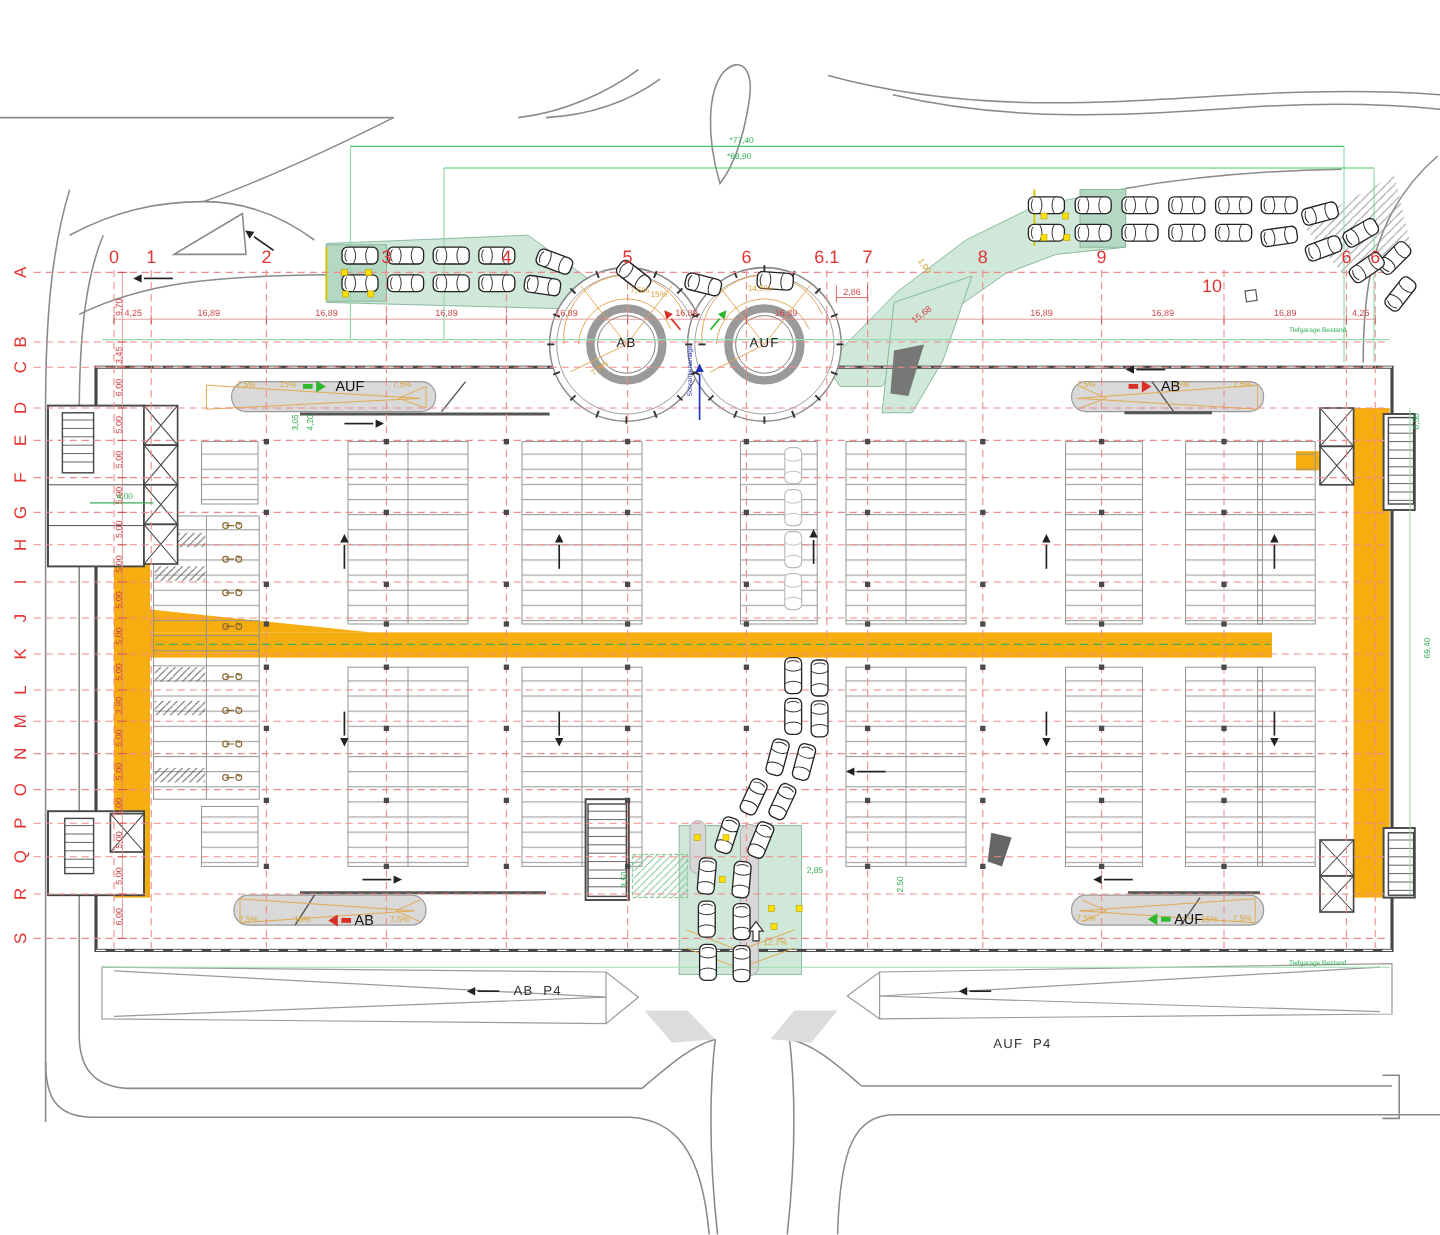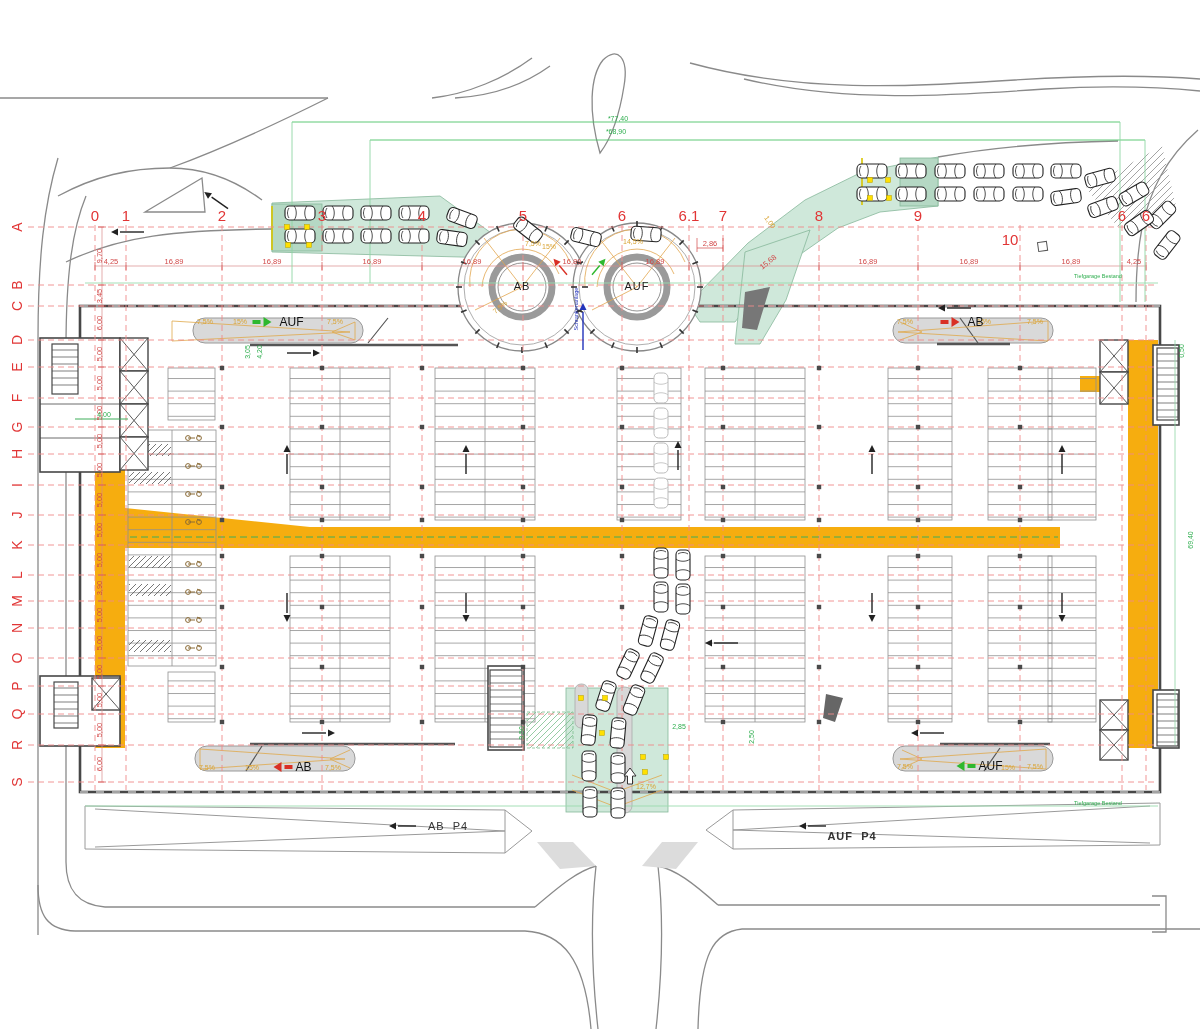--- a/index.html
+++ b/index.html
@@ -706,21 +706,21 @@
       <span class="lbl pc" style="left: 1035px; top: 766px; transform: translate(-50%, -50%) rotate(0deg);">7,5%</span>
       <span class="lbl pc" style="left: 633px; top: 241px; transform: translate(-50%, -50%) rotate(0deg);">14,5%</span>
       <span class="lbl pc" style="left: 549px; top: 246px; transform: translate(-50%, -50%) rotate(0deg);">15%</span>
       <span class="lbl pc" style="left: 533px; top: 243px; transform: translate(-50%, -50%) rotate(0deg);">7,5%</span>
       <span class="lbl pc" style="left: 500px; top: 307px; transform: translate(-50%, -50%) rotate(-40deg);">7,5%</span>
       <span class="lbl pc" style="left: 646px; top: 786px; transform: translate(-50%, -50%) rotate(0deg);">12,7%</span>
       <span class="lbl pc" style="left: 770px; top: 222px; transform: translate(-50%, -50%) rotate(55deg);">1,00</span>
       <span class="lbl cl" style="left: 522px; top: 286px; transform: translate(-50%, -50%) rotate(0deg);">AB</span>
       <span class="lbl cl" style="left: 637px; top: 286px; transform: translate(-50%, -50%) rotate(0deg);">AUF</span>
       <span class="lbl pl" style="left: 448px; top: 826px; transform: translate(-50%, -50%) rotate(0deg);">AB  P4</span>
-      <span class="lbl pl" style="left: 852px; top: 836px; transform: translate(-50%, -50%) rotate(0deg); font-weight: bold;">AUF  P4</span>
+      <span class="lbl pl" style="left: 852px; top: 870px; transform: translate(-50%, -50%) rotate(0deg);">AUF  P4</span>
       <span class="lbl nt" style="left: 1098px; top: 276px; transform: translate(-50%, -50%) rotate(0deg);">Tiefgarage Bestand</span>
       <span class="lbl nt" style="left: 1098px; top: 803px; transform: translate(-50%, -50%) rotate(0deg);">Tiefgarage Bestand</span>
       <span class="lbl bl" style="left: 576px; top: 309px; transform: translate(-50%, -50%) rotate(-90deg);">Schrankenanlage</span>
       <span class="lbl rl" style="left: 278px; top: 322px; transform: translate(-50%, -50%) rotate(0deg);"><span class="tail" style="background: rgb(46, 184, 46);"></span><span class="tri" style="border-left: 8px solid rgb(46, 184, 46);"></span><span>AUF</span></span>
       <span class="lbl rl" style="left: 962px; top: 322px; transform: translate(-50%, -50%) rotate(0deg);"><span class="tail" style="background: rgb(217, 48, 37);"></span><span class="tri" style="border-left: 8px solid rgb(217, 48, 37);"></span><span>AB</span></span>
       <span class="lbl rl" style="left: 290px; top: 767px; transform: translate(-50%, -50%) rotate(0deg);"><span class="tri" style="border-right: 8px solid rgb(217, 48, 37);"></span><span class="tail" style="background: rgb(217, 48, 37);"></span><span>AB</span></span>
       <span class="lbl rl" style="left: 977px; top: 766px; transform: translate(-50%, -50%) rotate(0deg);"><span class="tri" style="border-right: 8px solid rgb(46, 184, 46);"></span><span class="tail" style="background: rgb(46, 184, 46);"></span><span>AUF</span></span>
     </div>
 </div>
 

